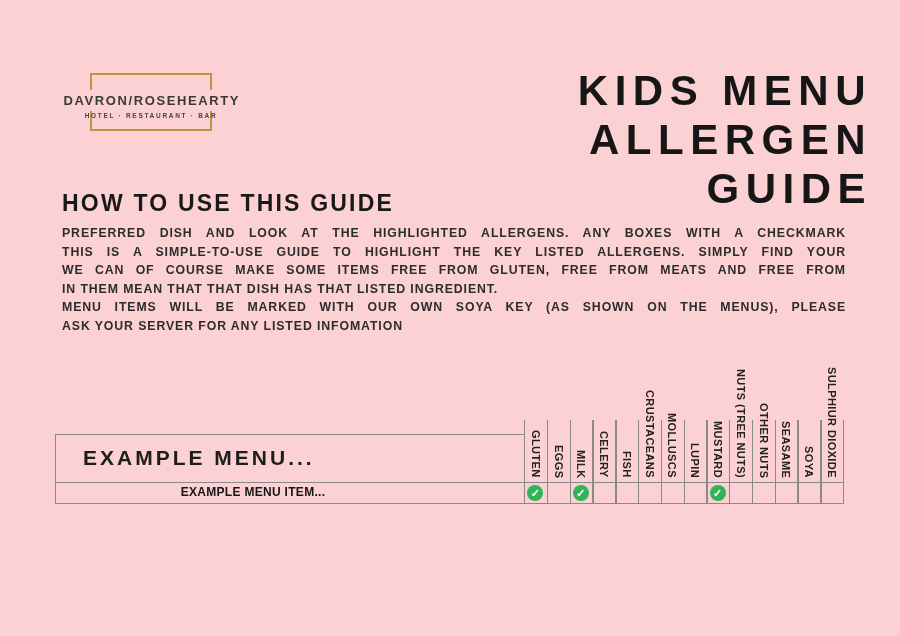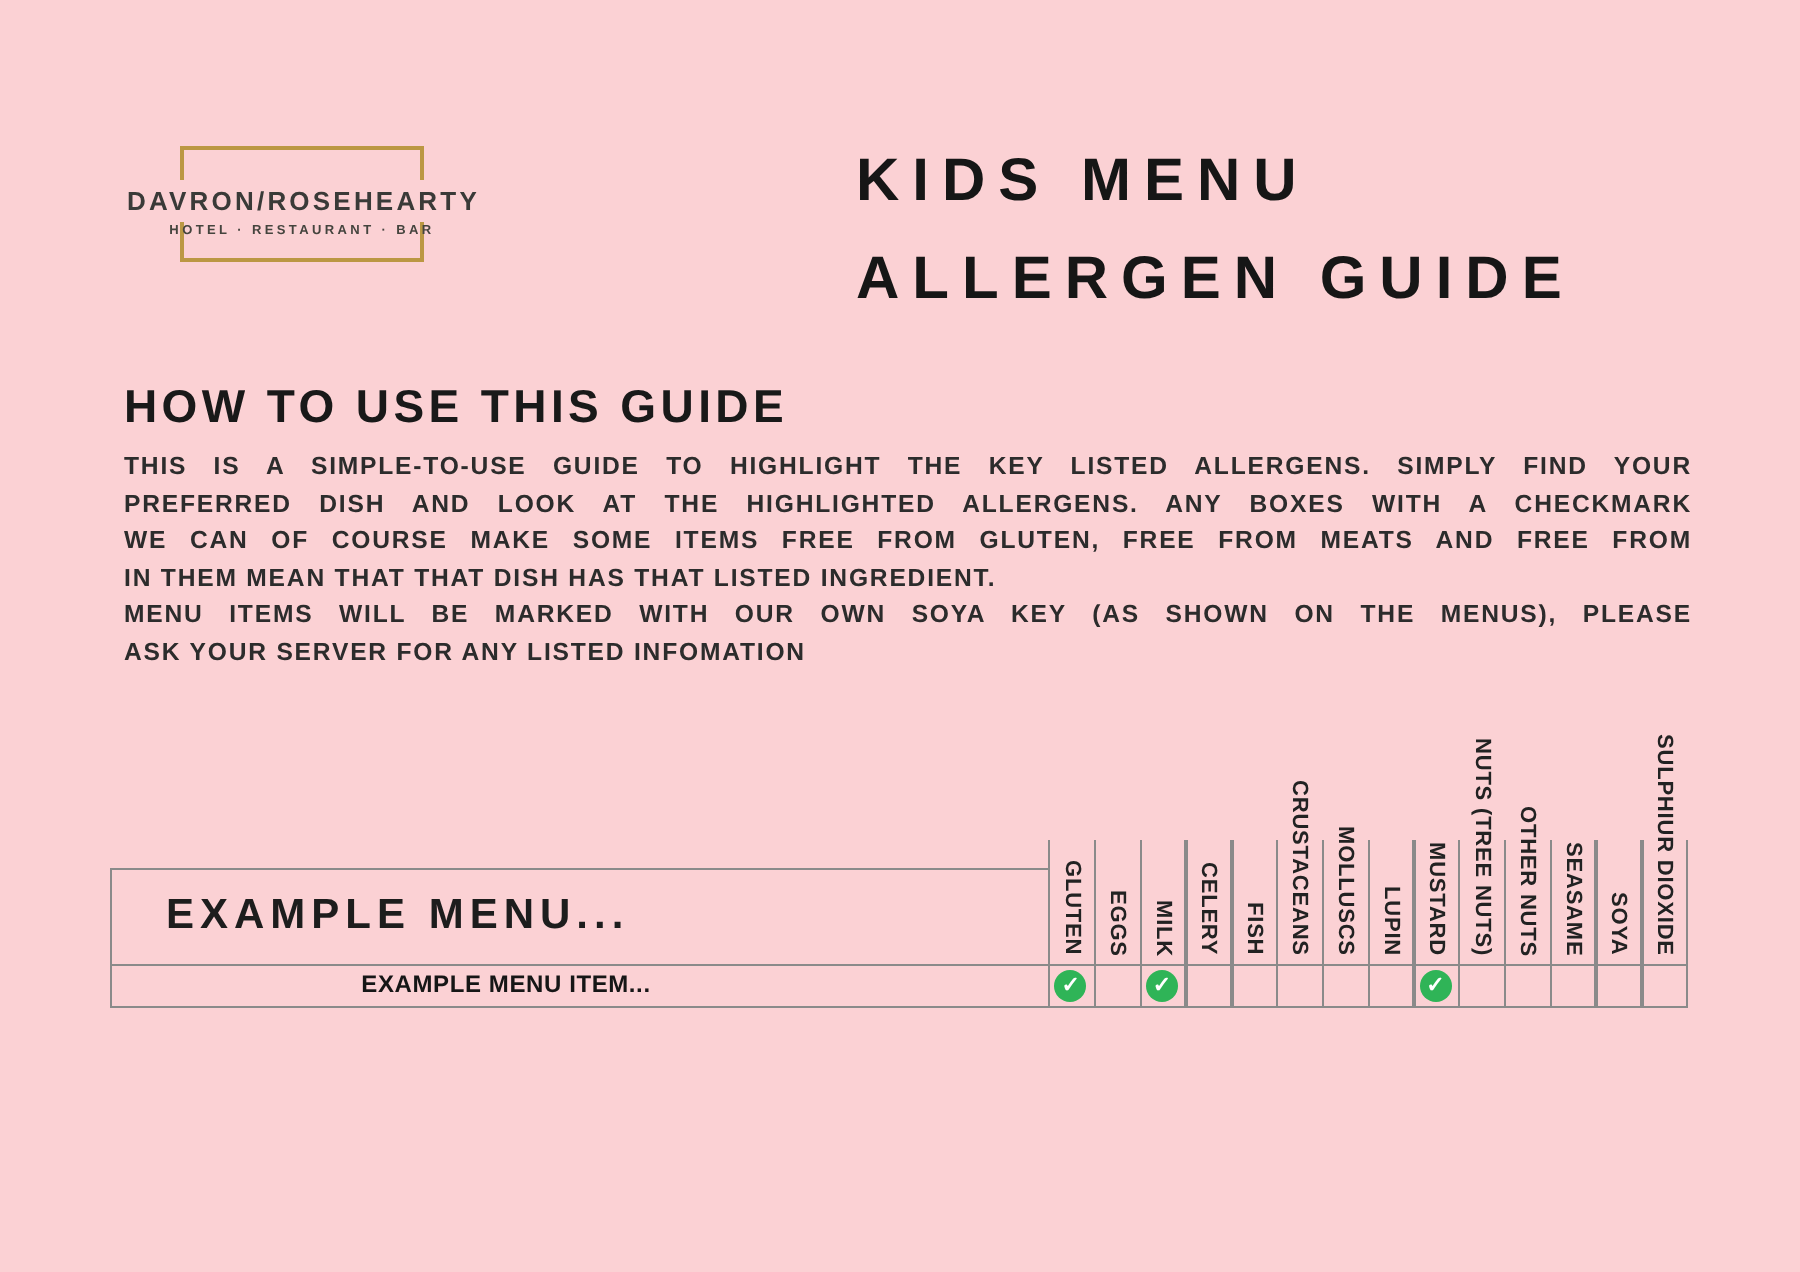--- a/index.html
+++ b/index.html
@@ -10,22 +10,22 @@
 
   
   .logo { position:absolute; left:62px; top:64px; width:178px; height:74px; }
   .logo-frame { position:absolute; left:28px; top:9px; width:122px; height:58px; border:2px solid var(--gold,#bb9743); }
   .logo-name { position:absolute; left:0; top:26px; width:100%; text-align:right; background:var(--bg,#fbd1d4);
                font-size:13px; font-weight:700; letter-spacing:1.6px; color:#3a3a38; padding:3px 0; }
   .logo-tagline { position:absolute; left:0; top:48px; width:100%; text-align:center;
                   font-size:6.5px; font-weight:700; letter-spacing:1.7px; color:#45443e; }
 
   
-  .page-title { position:absolute; top:66px; right:28px; width:444px; text-align:left;
-                font-size:30px; line-height:49px; font-weight:600; letter-spacing:6.5px; color:#161616; }
+  .page-title { position:absolute; top:66px; right:28px; width:444px; text-align:right;
+                font-size:42px; line-height:49px; font-weight:600; letter-spacing:6.5px; color:#161616; }
 
   
   .section-heading { position:absolute; left:62px; top:190px; font-size:23px; font-weight:600;
                      letter-spacing:2.2px; color:#191919; }
   .guide-text { position:absolute; left:62px; top:224px; width:784px; }
   .guide-line { font-size:12.3px; line-height:18.5px; font-weight:700; letter-spacing:0.9px; color:#2c2c2c; }
   .guide-line.jl { text-align:justify; text-align-last:justify; }
 
   
   .menu-table { position:absolute; left:55px; top:339px; width:788px; height:166px; }
@@ -57,22 +57,22 @@
   </div>
 
   <div class="page-title">
     <div>KIDS MENU</div>
     <div>ALLERGEN GUIDE</div>
   </div>
 
   <div class="section-heading">HOW TO USE THIS GUIDE</div>
 
   <div class="guide-text" id="guide-paragraphs">
+      <div class="guide-line jl">PREFERRED DISH AND LOOK AT THE HIGHLIGHTED ALLERGENS. ANY BOXES WITH A CHECKMARK</div>
       <div class="guide-line jl">THIS IS A SIMPLE-TO-USE GUIDE TO HIGHLIGHT THE KEY LISTED ALLERGENS. SIMPLY FIND YOUR</div>
-      <div class="guide-line jl">PREFERRED DISH AND LOOK AT THE HIGHLIGHTED ALLERGENS. ANY BOXES WITH A CHECKMARK</div>
       <div class="guide-line jl">WE CAN OF COURSE MAKE SOME ITEMS FREE FROM GLUTEN, FREE FROM MEATS AND FREE FROM</div>
       <div class="guide-line">IN THEM MEAN THAT THAT DISH HAS THAT LISTED INGREDIENT.</div>
       <div class="guide-line jl">MENU ITEMS WILL BE MARKED WITH OUR OWN SOYA KEY (AS SHOWN ON THE MENUS), PLEASE</div>
       <div class="guide-line">ASK YOUR SERVER FOR ANY LISTED INFOMATION</div>
     </div>
 
   <div class="menu-table" id="allergen-grid">
     <div class="hline t-top"></div>
     <div class="vline t-left"></div>
     <div class="hline t-div"></div>

